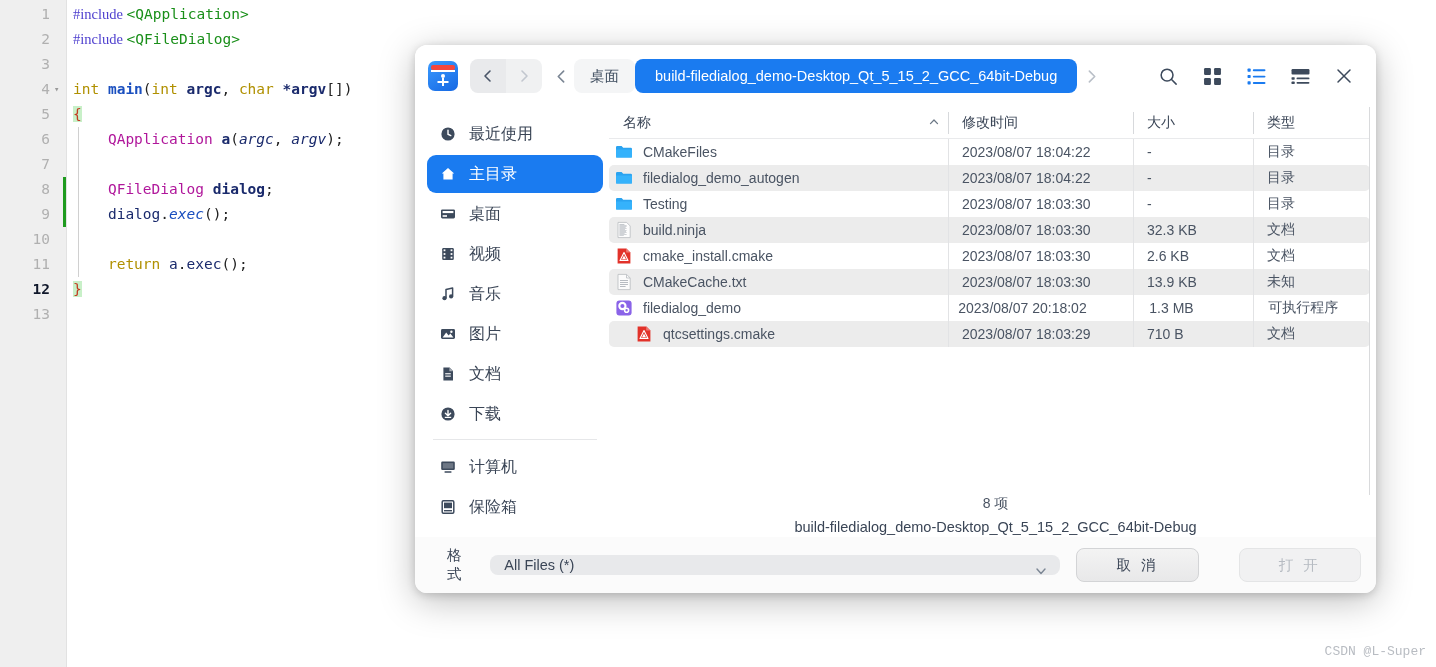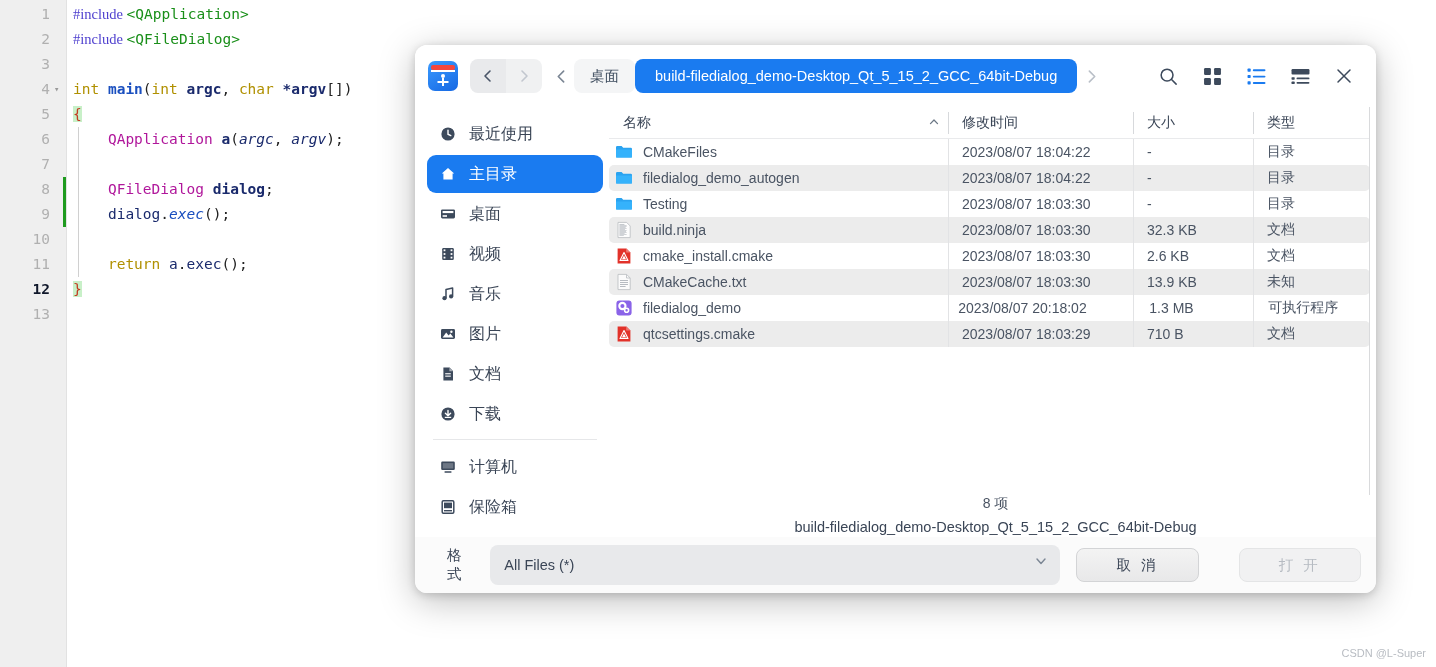--- a/index.html
+++ b/index.html
@@ -178,42 +178,42 @@
     text-align: center; font-size: 14.5px; color: #3a4556;
   }
 
   
   #bottombar {
     position: absolute; left: 0; bottom: 0; width: 961px; height: 56px;
     background: #fbfbfb; display: flex; align-items: center; padding: 0 15px;
   }
   #format-label { font-size: 14.5px; color: #3a4556; margin: 0 16px 0 17px; }
   #format-select {
-    position: relative; width: 605px; height: 40px; background: #e8e9eb;
+    position: relative; width: 605px; height: 20px; background: #e8e9eb;
     border-radius: 8px; display: flex; align-items: center; padding: 0 14px;
     font-size: 14.5px; color: #3a4556; cursor: pointer;
   }
   #format-select .caret { position: absolute; right: 12px; top: 9px; }
   .dlgbtn {
     width: 130px; height: 34px; border-radius: 8px; display: flex;
     align-items: center; justify-content: center; font-size: 14.5px;
     letter-spacing: 3px; margin-left: 16px; cursor: pointer;
   }
   #cancel-btn {
     background: linear-gradient(180deg,#f3f3f3,#e8e8e9); border: 1px solid #d3d4d6;
     color: #3a4556;
   }
   #open-btn {
     background: #f1f1f2; border: 1px solid #e4e5e6; color: #b6bbc2; margin-left: 40px;
   }
 
   
   #watermark {
     position: absolute; right: 10px; bottom: 8px;
-    font-size: 11px; color: #b8bcc2;
+    font-size: 13px; color: #b8bcc2; font-family: Liberation Mono, monospace;
   }
 </style>
 </head>
 <body>
 
 <div id="editor">
   <div id="gutter"></div>
   <div id="code-lines">
       <div class="code-line" style="top: 2px;"><span class="lineno">1</span><span class="codetext"><span class="tk-pre">#include </span><span class="tk-inc">&lt;QApplication&gt;</span></span></div>
       <div class="code-line" style="top: 27px;"><span class="lineno">2</span><span class="codetext"><span class="tk-pre">#include </span><span class="tk-inc">&lt;QFileDialog&gt;</span></span></div>
@@ -556,21 +556,21 @@
                 <circle cx="7.4" cy="7" r="0.9" fill="#8a63e8"></circle>
                 <circle cx="11.6" cy="11.2" r="2" fill="none" stroke="#ffffff" stroke-width="1.6"></circle>
               </svg></span>
             <span>filedialog_demo</span>
           </div>
           <div style="width: 185px; padding-left: 14px; white-space: nowrap;">2023/08/07 20:18:02</div>
           <div style="width: 120px; padding-left: 14px; white-space: nowrap; margin-left: 8px;">1.3 MB</div>
           <div style="width: 117px; padding-left: 14px; white-space: nowrap;">可执行程序</div>
         </div>
         <div class="row alt">
-          <div class="cell-name" style="width: 339px;">
+          <div class="cell-name" style="width: 339px; padding-left: 20px;">
             <span class="ficon"><svg width="18" height="18" viewBox="0 0 18 18">
                 <path d="M2.6 1.4 H11.4 L15.4 5.4 V16.6 H2.6 Z" fill="#e2322a"></path>
                 <path d="M11.2 1.6 V5.4 H15.2 Z" fill="#f07a74"></path>
                 <path d="M9 5.6 L13 13.4 H5 Z" fill="none" stroke="#ffffff" stroke-width="1.1" stroke-linejoin="round"></path>
                 <path d="M9 8.6 L11 12.2 H7 Z" fill="#ffffff"></path>
               </svg></span>
             <span>qtcsettings.cmake</span>
           </div>
           <div style="width: 185px; padding-left: 14px; white-space: nowrap;">2023/08/07 18:03:29</div>
           <div style="width: 120px; padding-left: 14px; white-space: nowrap;">710 B</div>

